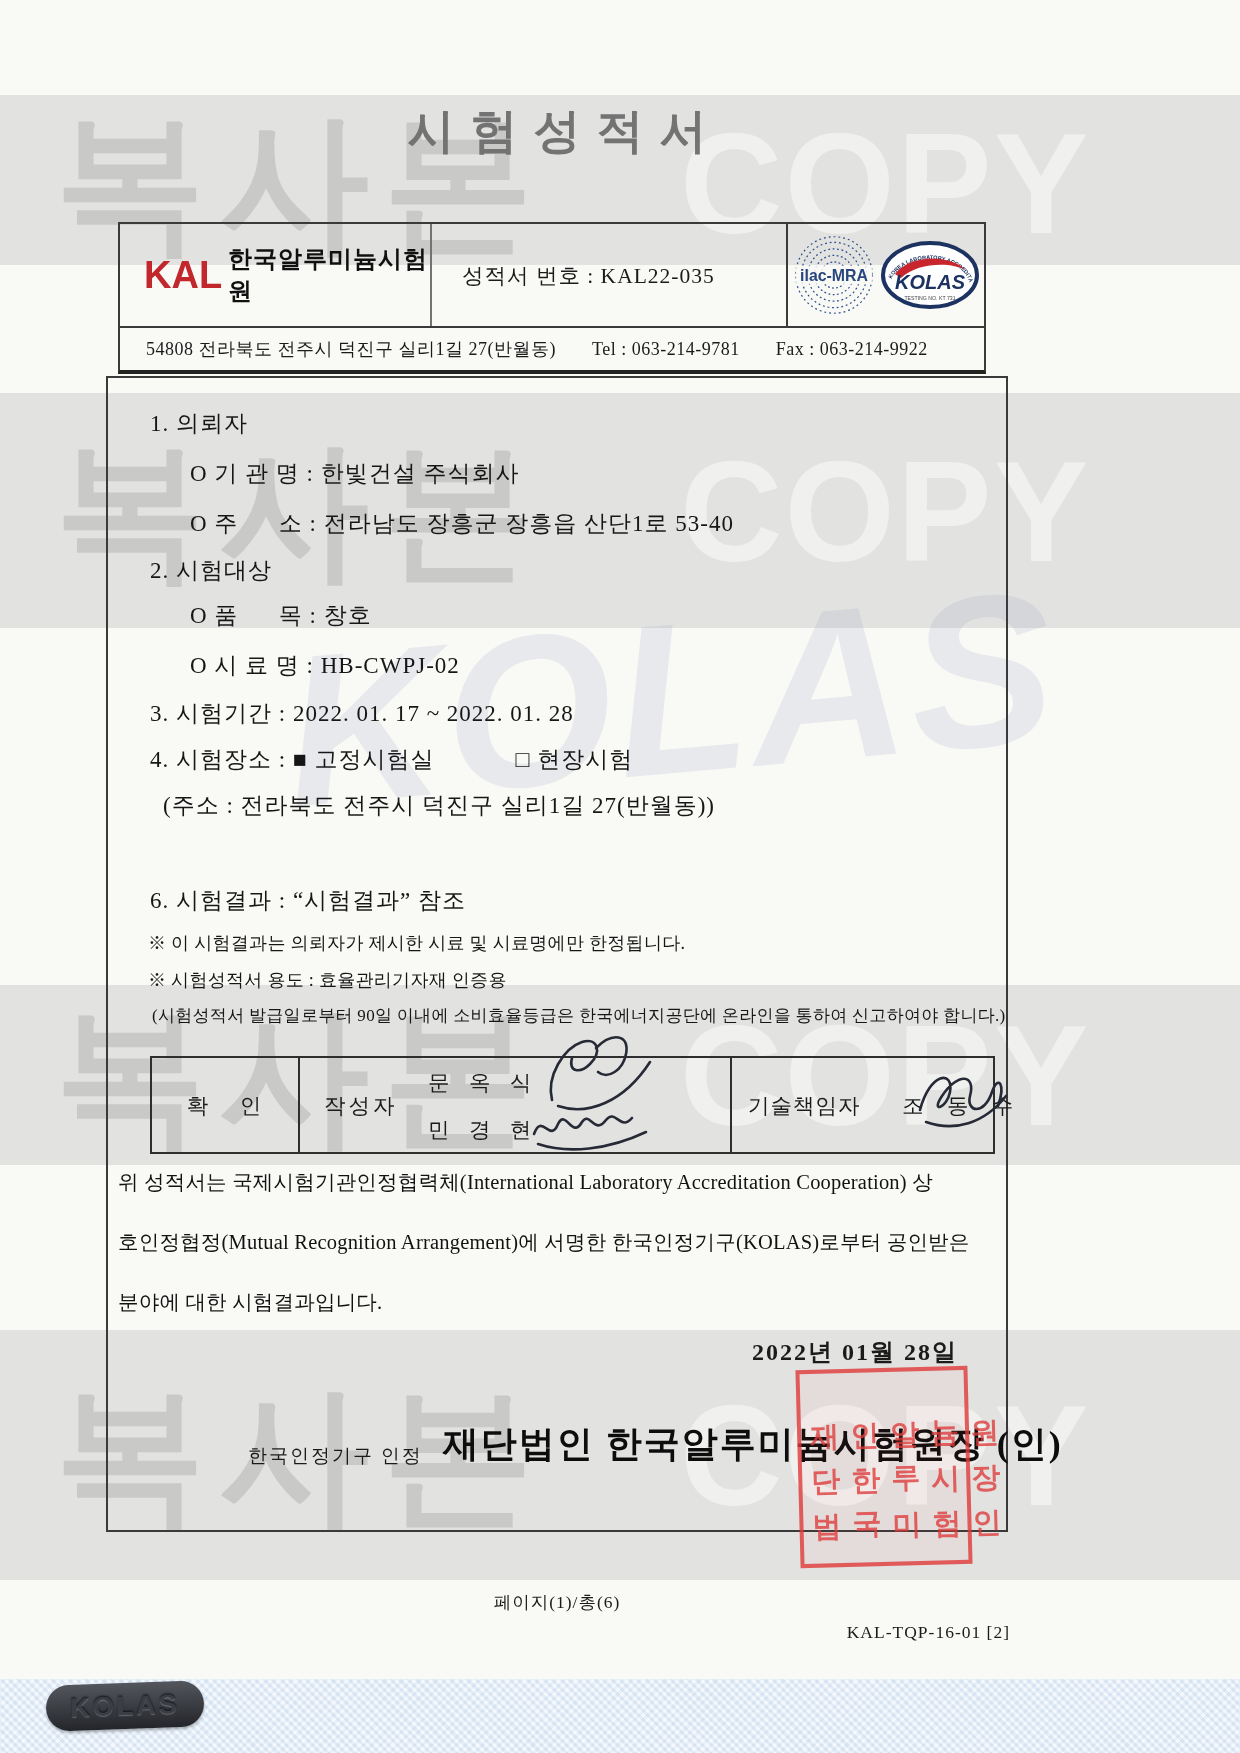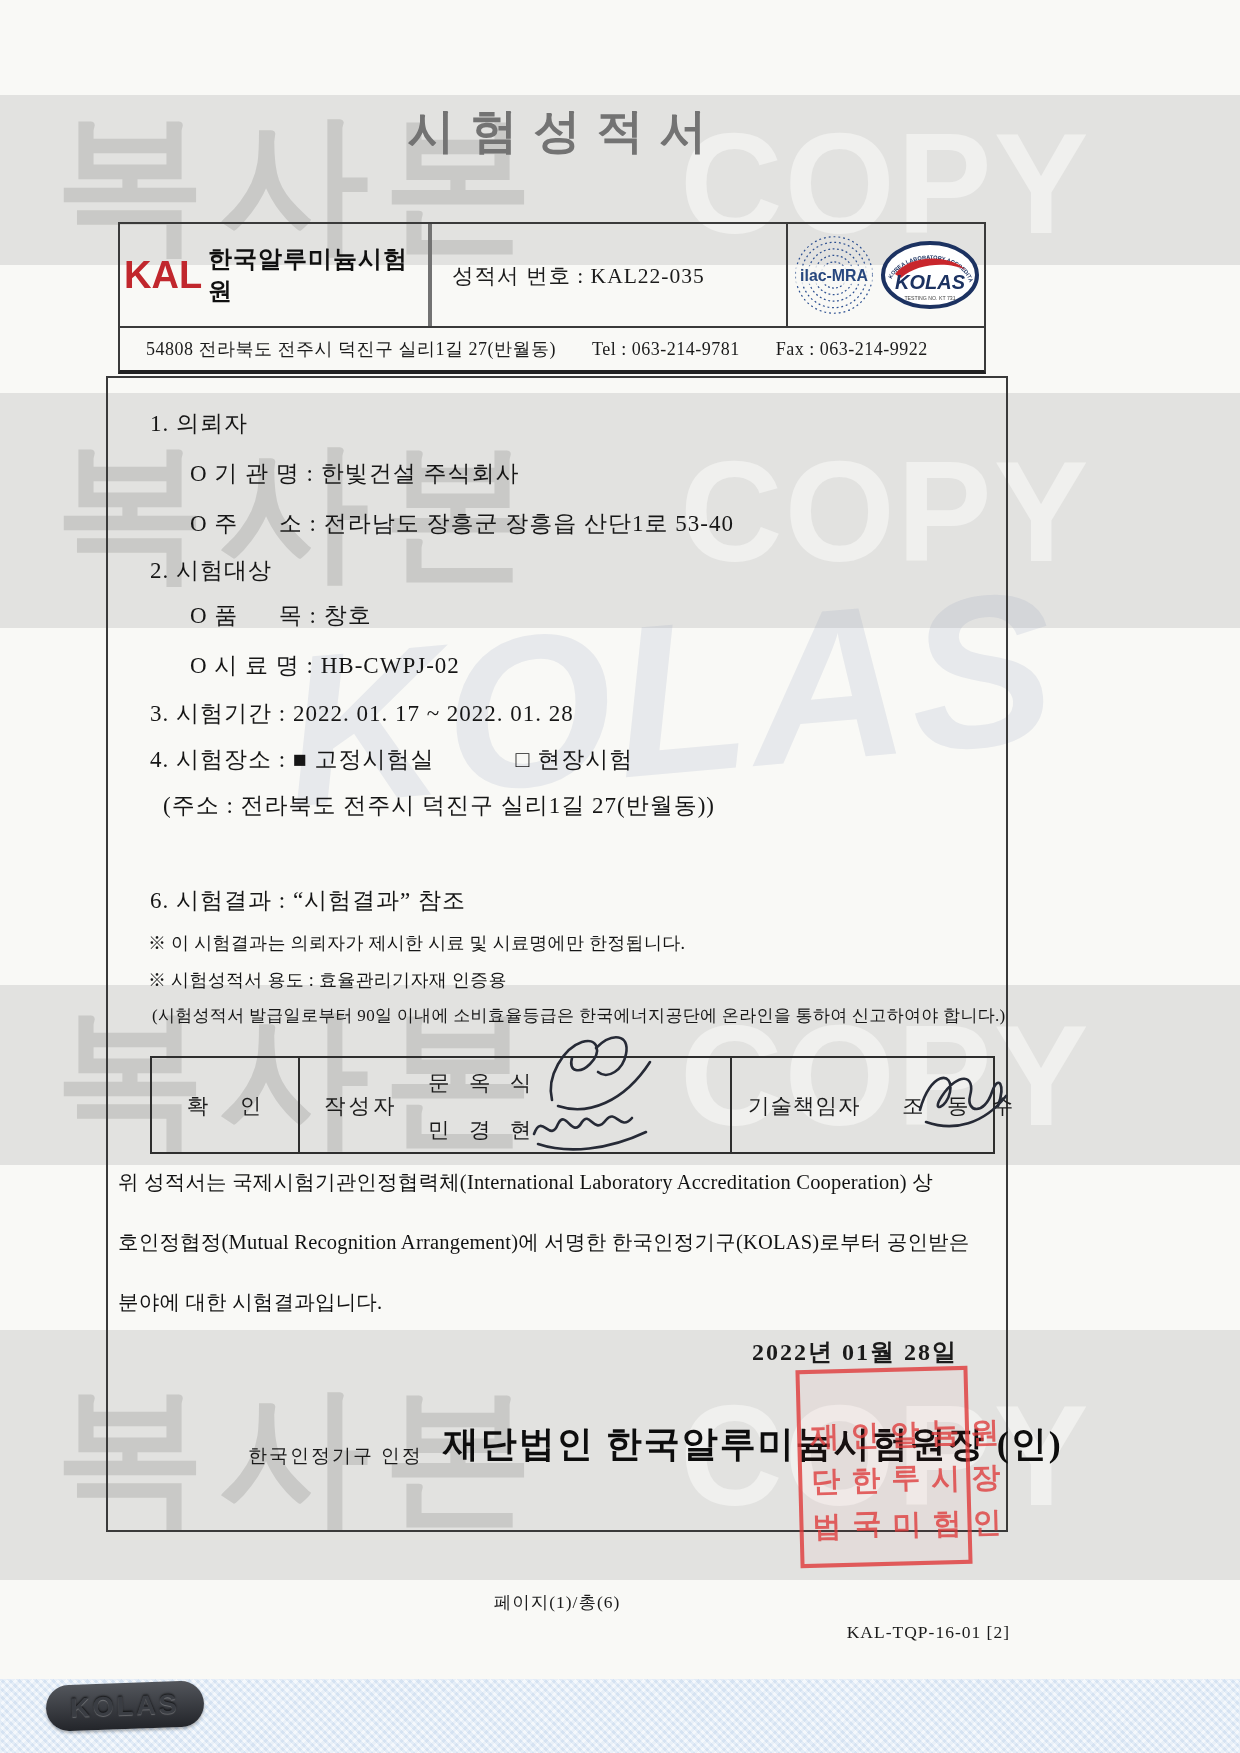--- a/index.html
+++ b/index.html
@@ -11,22 +11,22 @@
   .wm-ko{color:#c9c9c7;letter-spacing:14px;font-size:150px;}
   .wm-en{color:#f0f0ee;letter-spacing:2px;font-size:142px;}
   .wm-center{position:absolute;left:285px;top:575px;font-family:"Liberation Sans",sans-serif;
       font-style:italic;font-weight:900;font-size:215px;color:rgba(125,145,178,0.14);
       letter-spacing:4px;transform:rotate(-5deg);z-index:0;}
   
   .hdr{position:absolute;left:118px;top:222px;width:868px;height:152px;border:2px solid #3a3a3a;
        border-bottom:4px solid #222;z-index:2;box-sizing:border-box;}
   .hdr-row1{display:flex;height:102px;}
   .hdr-c{box-sizing:border-box;display:flex;align-items:center;}
-  .hdr-c1{width:312px;border-right:4px solid #737373;padding-left:4px;}
-  .hdr-c2{width:356px;border-right:2px solid #3a3a3a;padding-left:20px;font-size:21.5px;letter-spacing:1px;}
+  .hdr-c1{width:312px;border-right:2px solid #737373;padding-left:24px;}
+  .hdr-c2{width:356px;border-right:2px solid #3a3a3a;padding-left:30px;font-size:21.5px;letter-spacing:1px;}
   .hdr-c3{flex:1;justify-content:space-evenly;}
   .kal{font-family:"Liberation Sans",sans-serif;font-weight:900;font-size:38px;color:#c1272d;letter-spacing:0;}
   .orgname{font-size:24px;font-weight:700;margin-left:6px;color:#101010;letter-spacing:1px;}
   .hdr-row2{box-sizing:border-box;height:44px;border-top:2px solid #3a3a3a;display:flex;
             align-items:center;gap:36px;padding-left:26px;font-size:18px;letter-spacing:0.5px;white-space:pre;}
   
   .bodybox{position:absolute;left:106px;top:376px;width:902px;height:1156px;border:2px solid #3a3a3a;
            z-index:1;box-sizing:border-box;background:transparent;}
   .bl{position:absolute;white-space:pre;font-size:23px;letter-spacing:1px;color:#161616;z-index:2;}
   .note{position:absolute;white-space:pre;font-size:18px;letter-spacing:0.3px;color:#161616;z-index:2;}

